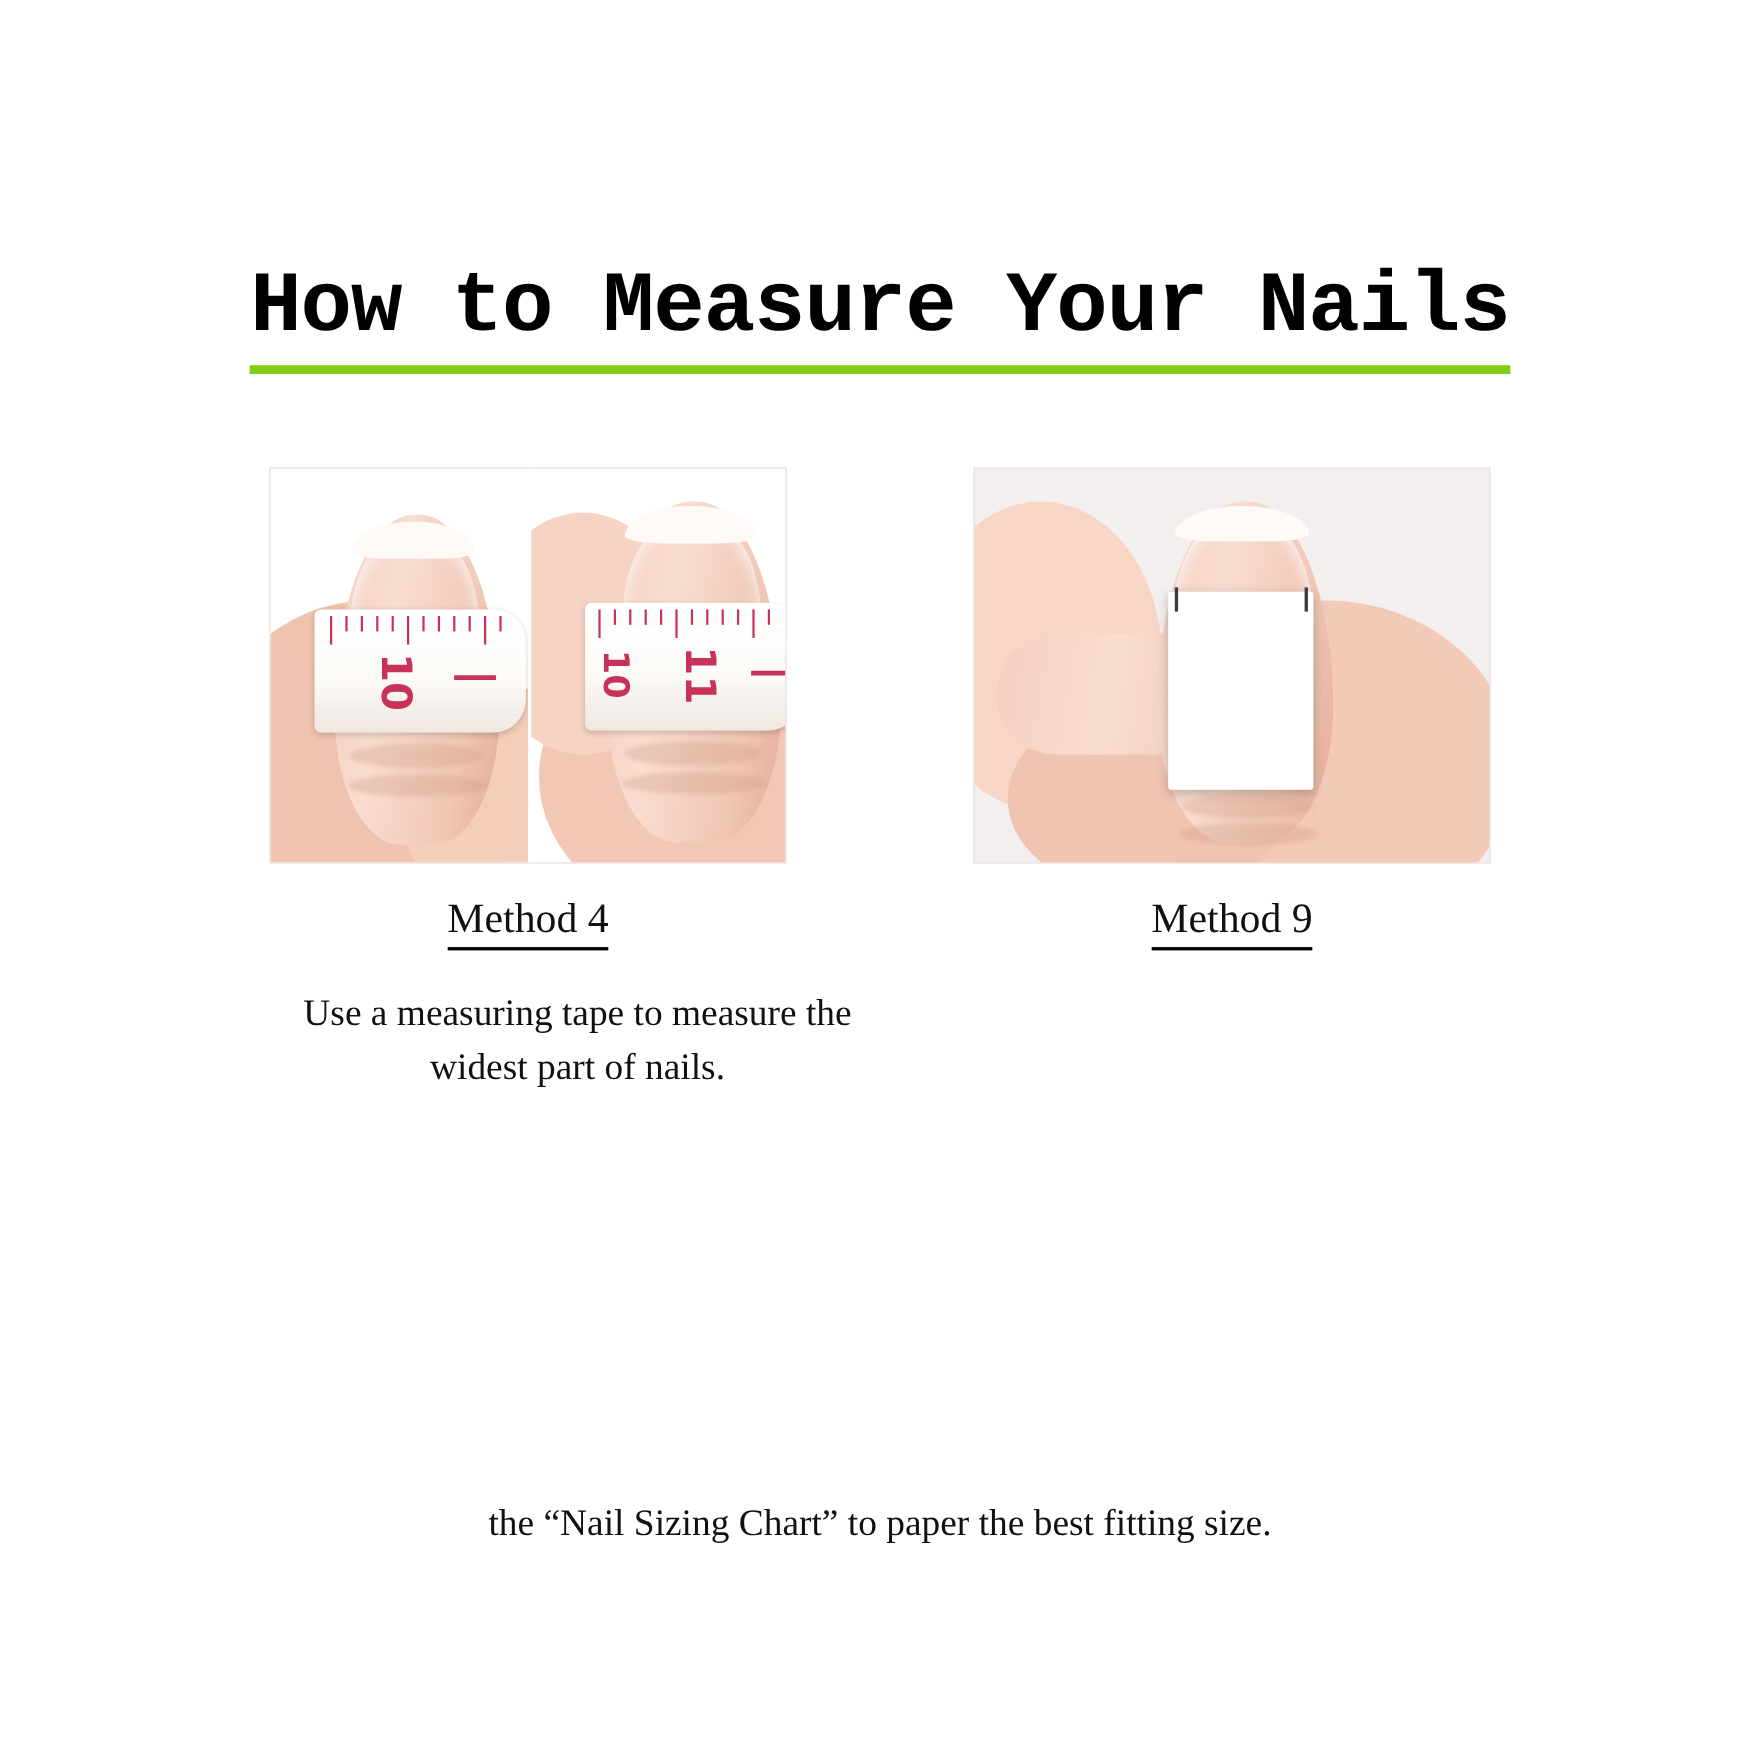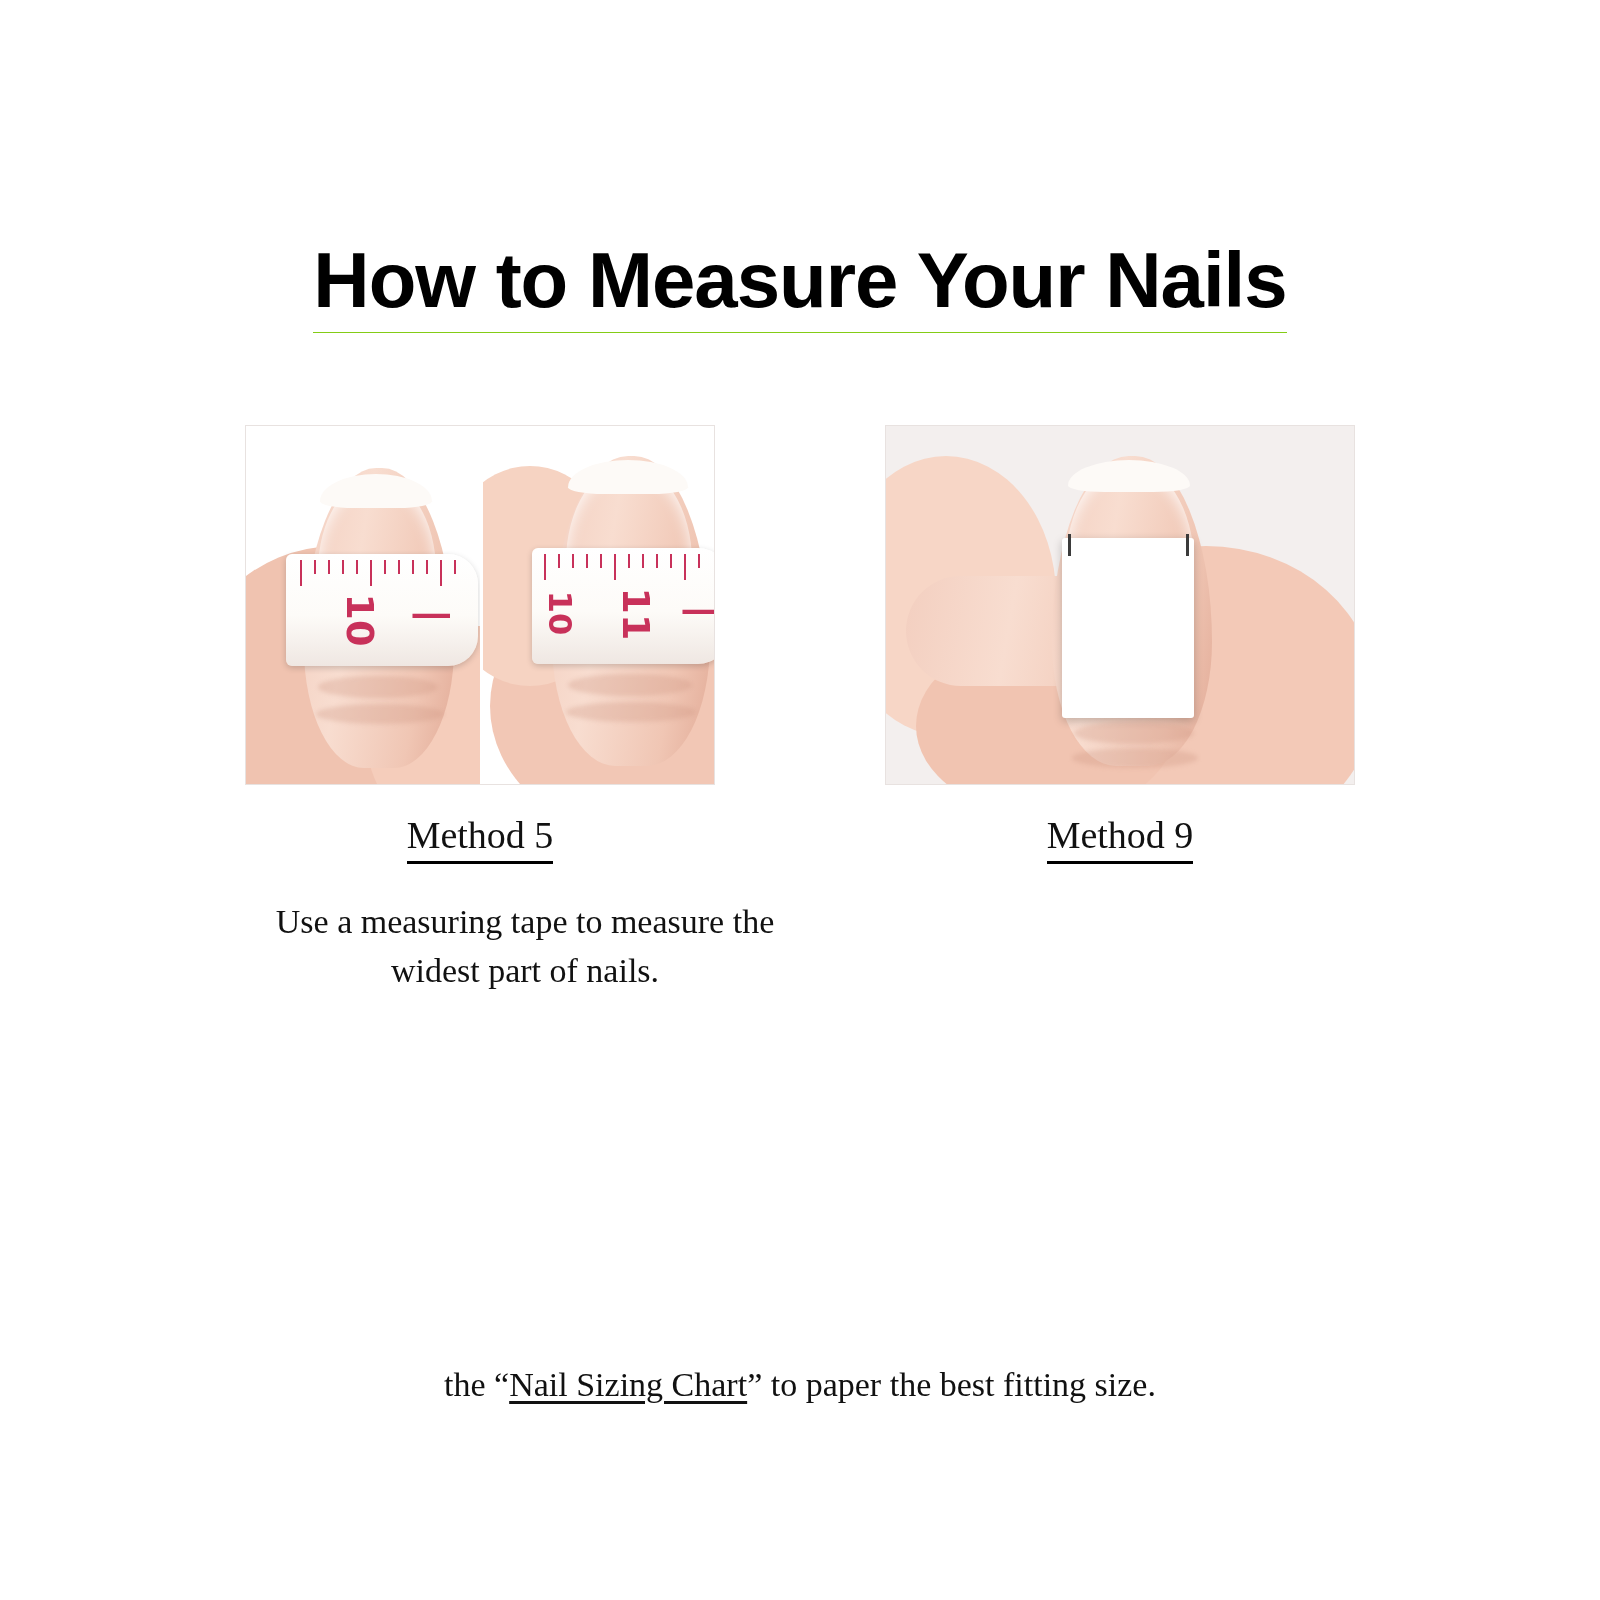--- a/index.html
+++ b/index.html
@@ -24,28 +24,28 @@
   
   .title-wrap {
     position: absolute;
     top: 240px;
     left: 0;
     width: 1600px;
     text-align: center;
   }
   .title {
     display: inline-block;
-    font-family: Liberation Sans, sans-serif;
+    font-family: Liberation Mono, monospace;
     font-weight: bold;
     font-size: 78px;
     letter-spacing: -1px;
     color: #000;
     line-height: 1.05;
     padding-bottom: 10px;
-    border-bottom: 1px solid #84cc16;
+    border-bottom: 8px solid #84cc16;
     white-space: nowrap;
   }
 
   
   .panels {
     position: absolute;
     top: 425px;
     left: 0;
     width: 1600px;
     display: flex;
@@ -168,21 +168,20 @@
   .footnote {
     position: absolute;
     bottom: 190px;
     left: 0;
     width: 1600px;
     text-align: center;
     font-size: 34px;
     line-height: 1.5;
   }
   .footnote .u {
-    text-decoration: underline;
     text-underline-offset: 5px;
   }
 </style>
 </head>
 <body>
 
 <div class="page">
 
   <div class="title-wrap">
     <div class="title">How to Measure Your Nails</div>
@@ -247,21 +246,21 @@
             <div class="tape-num" style="left:78px; top:44px;">11</div>
             <div class="tape-num" style="left:166px; top:42px;">|</div>
           </div>
           <div class="knuckle" style="left:88px; top:248px; width:124px; height:22px;"></div>
           <div class="knuckle" style="left:86px; top:276px; width:130px; height:20px;"></div>
         </div>
 
         <div class="m1-divider"></div>
       </div>
 
-      <div class="method-label">Method 5</div>
+      <div class="method-label">Method 4</div>
       <div class="panel-text panel-left-text">Use a measuring tape to measure the widest part of nails.</div>
     </div>
 
     <div class="panel">
       <div class="photo">
 
         <div class="skin" style="left:150px; top:120px; width:340px; height:300px; background:#f3c9b7;"></div>
         <div class="skin" style="left:-50px; top:30px; width:220px; height:280px; background:#f7d6c6;"></div>
         <div class="skin" style="left:30px; top:210px; width:260px; height:180px; background:#f1c4b1;"></div>
 

